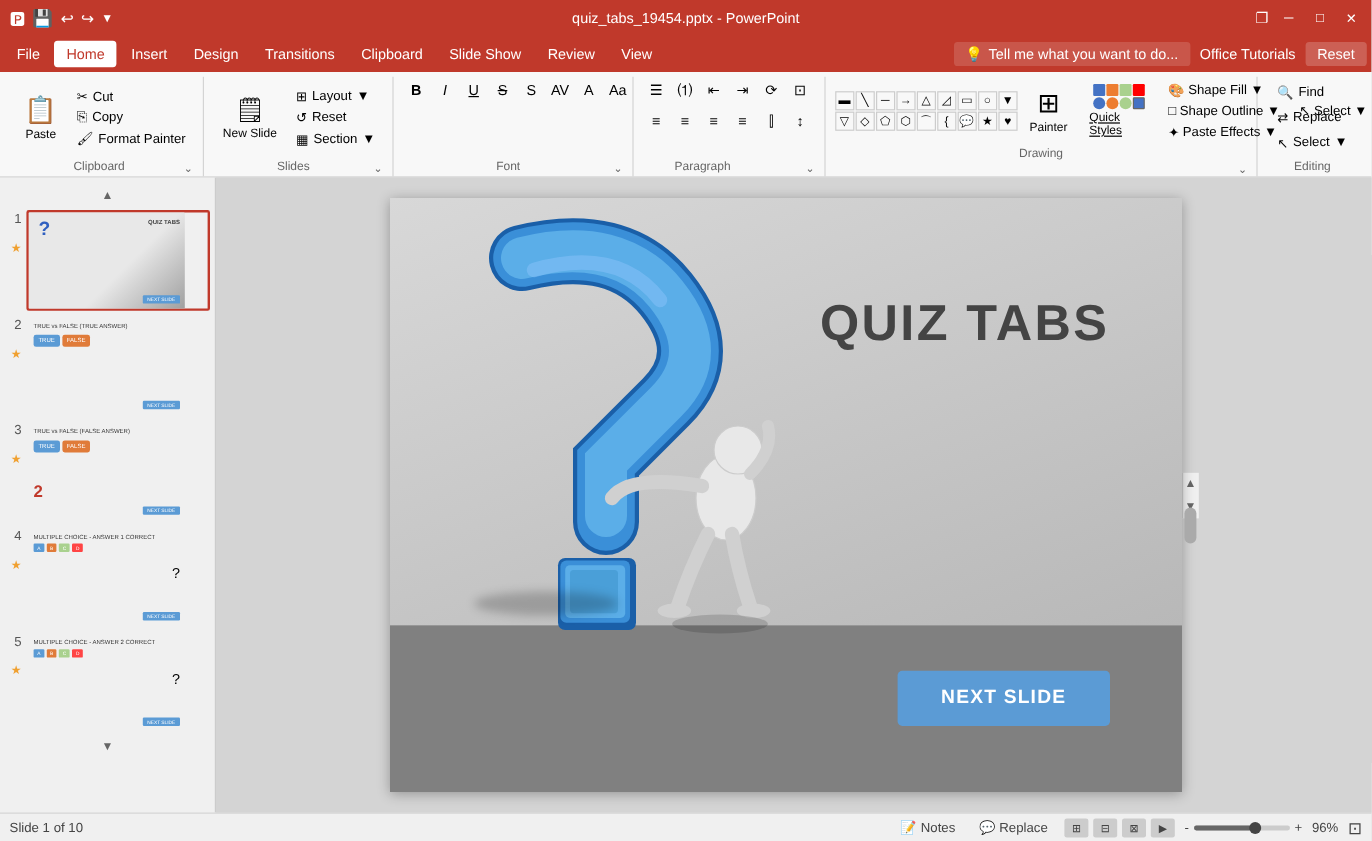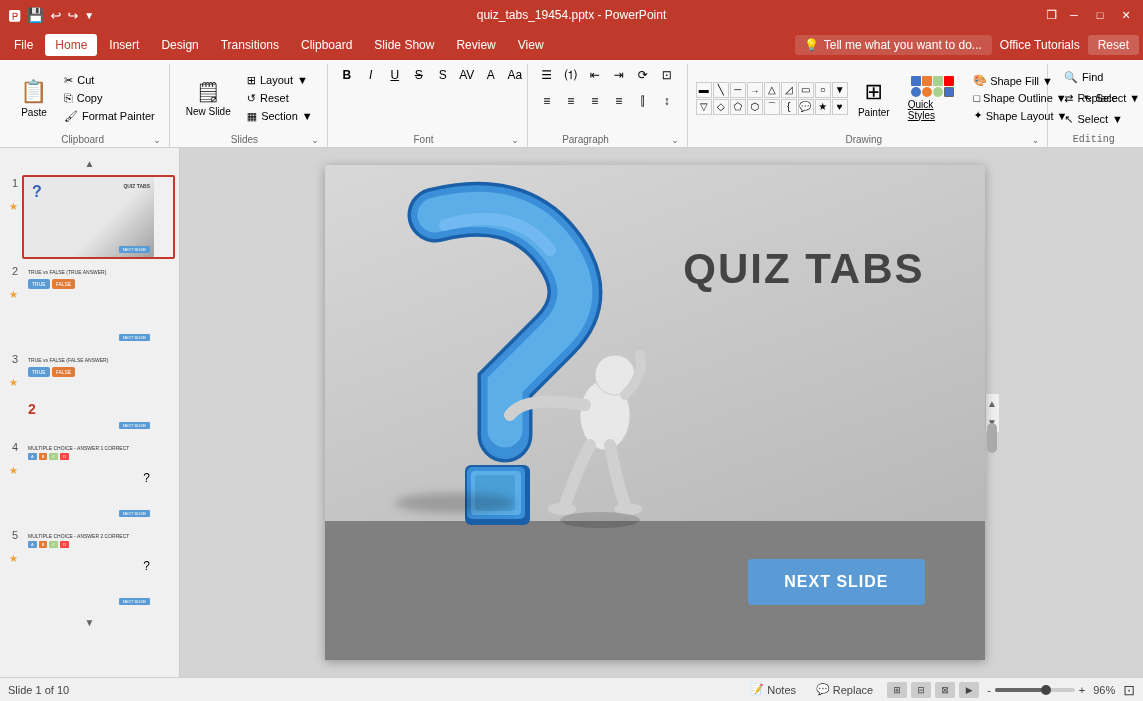--- a/index.html
+++ b/index.html
@@ -526,32 +526,32 @@
         <div class="se-btn">
           <span>🎨</span>
           <span>Shape Fill</span> ▼
         </div>
         <div class="se-btn">
           <span>□</span>
           <span>Shape Outline</span> ▼
         </div>
         <div class="se-btn">
           <span>✦</span>
-          <span>Shape Layout</span> ▼
+          <span>Paste Effects</span> ▼
         </div>
       </div>
 
       <div class="shape-effects-col">
         <div class="se-btn">
           <span>↖</span>
           <span>Select</span> ▼
         </div>
       </div>
     </div>
-    <div style="display:flex;align-items:center;justify-content:center;width:100%;">
+    <div style="display:flex;align-items:center;justify-content:center;width:100%;flex-direction:column;">
       <span class="ribbon-group-label">Drawing</span>
       <span class="ribbon-expand">⌄</span>
     </div>
   </div>
 
   <div class="ribbon-group">
     <div class="ribbon-content">
       <div class="find-col">
         <div class="find-btn">
           <span>🔍</span>
@@ -560,21 +560,21 @@
         <div class="find-btn">
           <span>⇄</span>
           <span>Replace</span>
         </div>
         <div class="find-btn">
           <span>↖</span>
           <span>Select</span> ▼
         </div>
       </div>
     </div>
-    <div style="display:flex;align-items:center;justify-content:flex-end;width:100%;font-family:Liberation Mono, monospace;">
+    <div style="display:flex;align-items:center;justify-content:flex-end;width:100%;">
       <span class="ribbon-group-label">Editing</span>
     </div>
   </div>
 
 </div>
 
 <div class="main-area">
 
   <div class="slide-panel">
     <div class="panel-scroll-up">▲</div>

